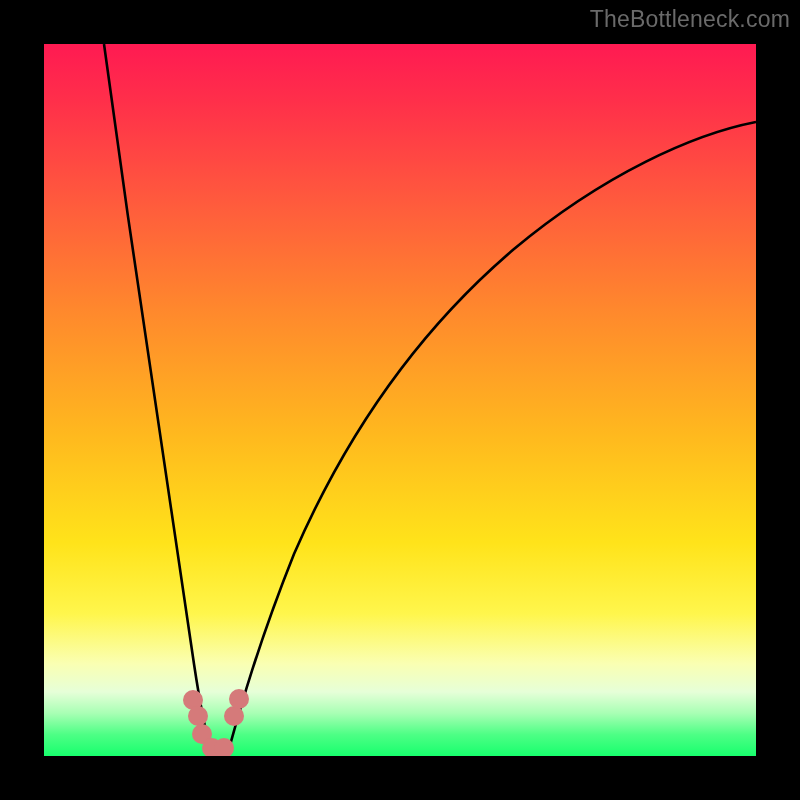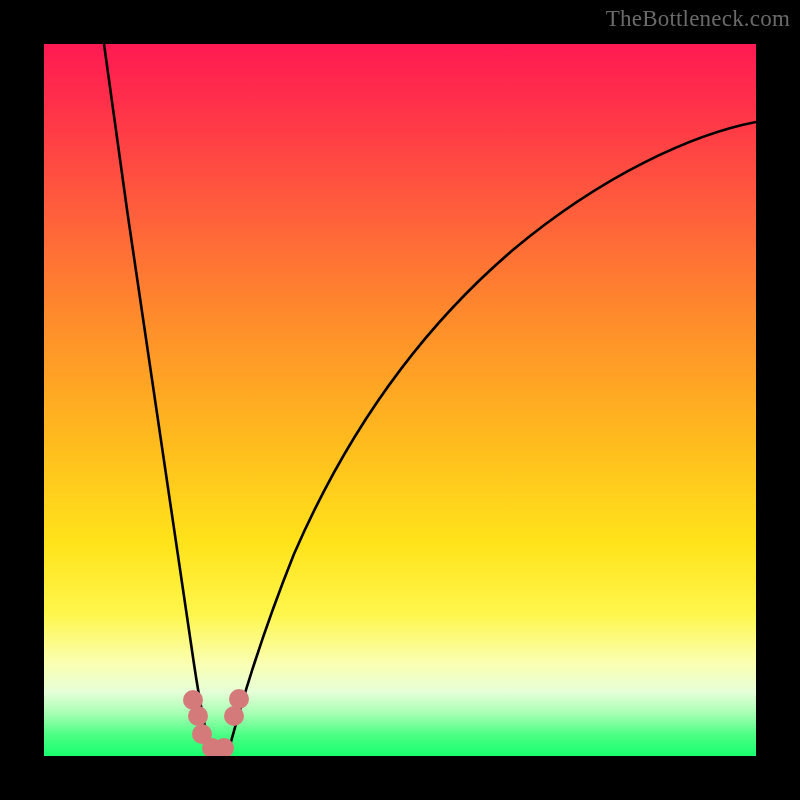--- a/index.html
+++ b/index.html
@@ -57,21 +57,20 @@
     height: 712px;
   }
   .watermark {
     position: absolute;
     top: 6px;
     right: 10px;
     color: #6a6a6a;
     font-size: 23px;
     letter-spacing: 0.2px;
     user-select: none;
-    font-family: Liberation Serif, serif;
   }
 </style>
 </head>
 <body>
 
 <div class="frame">
 
   <div class="watermark">TheBottleneck.com</div>
 
   <div class="plot">

